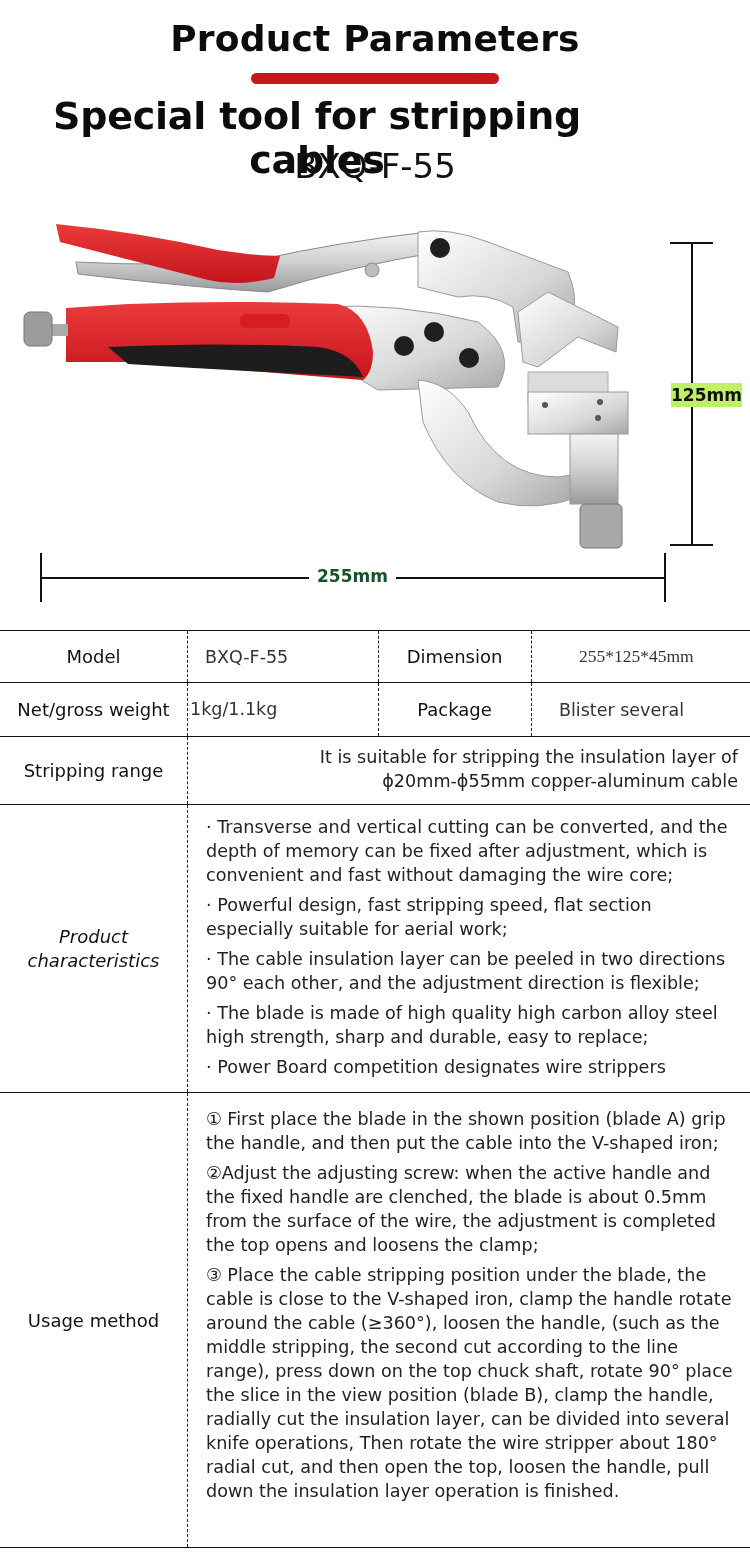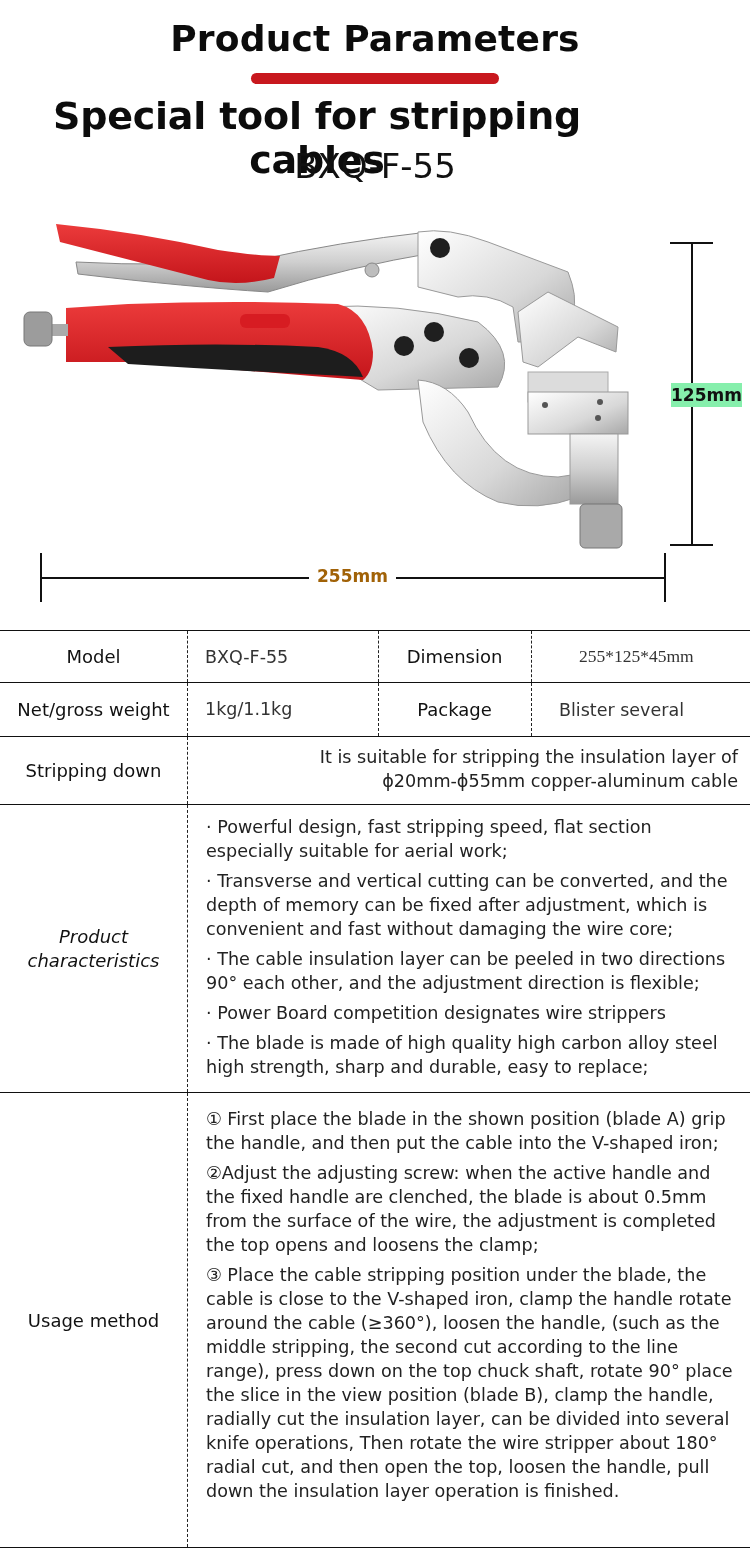--- a/index.html
+++ b/index.html
@@ -13,28 +13,28 @@
   .subtitle { position: absolute; left: 0; width: 634px; text-align: center; top: 94px;
               font-size: 38px; font-weight: bold; color: #0c0c0c; letter-spacing: -0.2px; }
   .model-name { position: absolute; left: 0; width: 750px; text-align: center; top: 146px;
                 font-size: 34px; color: #111; }
 
   .product-image { position: absolute; left: 18px; top: 212px; width: 620px; height: 345px; }
 
   .dim-v-line { position: absolute; left: 691px; top: 243px; width: 1.5px; height: 302px; background: #111; }
   .dim-v-tick-top { position: absolute; left: 670px; top: 242px; width: 43px; height: 1.5px; background: #111; }
   .dim-v-tick-bot { position: absolute; left: 670px; top: 544px; width: 43px; height: 1.5px; background: #111; }
-  .dim-v-label { position: absolute; left: 671px; top: 383px; background: #86efac; padding: 2px 0;
+  .dim-v-label { position: absolute; left: 671px; top: 383px; background: #bef264; padding: 2px 0;
                  font-size: 17px; font-weight: bold; color: #111; }
 
   .dim-h-line { position: absolute; left: 40px; top: 577px; width: 625px; height: 1.5px; background: #111; }
   .dim-h-tick-l { position: absolute; left: 40px; top: 553px; width: 1.5px; height: 49px; background: #111; }
   .dim-h-tick-r { position: absolute; left: 664px; top: 553px; width: 1.5px; height: 49px; background: #111; }
   .dim-h-label { position: absolute; left: 309px; top: 566px; background: #fff; padding: 0 8px;
-                 font-size: 17px; font-weight: bold; color: #a16207; }
+                 font-size: 17px; font-weight: bold; color: #14532d; }
   .row { position: absolute; left: 0; width: 750px; border-top: 1.5px solid #111; }
   .row.last { border-bottom: 1.5px solid #111; }
   .cell { position: absolute; top: 0; bottom: 0; display: flex; align-items: center; }
   .cell.label { justify-content: center; text-align: center; font-size: 18px; color: #111; }
   .cell.value { font-size: 17.5px; color: #333; padding-left: 18px; }
   .vdash { position: absolute; top: 0; bottom: 0; width: 0; border-left: 1.3px dashed #222; }
 
   .para-block { position: absolute; left: 206px; right: 12px; font-size: 17.6px; line-height: 24px; color: #222; }
   .para-block p { margin-bottom: 6px; }
 </style>
@@ -118,48 +118,48 @@
     <div class="cell value" style="left:187px; width:191px;">BXQ-F-55</div>
     <div class="vdash" style="left:378px;"></div>
     <div class="cell label" style="left:378px; width:153px;">Dimension</div>
     <div class="vdash" style="left:531px;"></div>
     <div class="cell value" style="left:549px; width:219px; padding-left:30px;font-family:Liberation Serif, serif;">255*125*45mm</div>
   </div>
 
   <div class="row" style="top:682px; height:54px;">
     <div class="cell label" style="left:0; width:187px;">Net/gross weight</div>
     <div class="vdash" style="left:187px;"></div>
-    <div class="cell value" style="left:187px; width:191px; padding-bottom:2px;">1kg/1.1kg</div>
+    <div class="cell value" style="left:172px; width:191px; padding-bottom:2px;">1kg/1.1kg</div>
     <div class="vdash" style="left:378px;"></div>
     <div class="cell label" style="left:378px; width:153px;">Package</div>
     <div class="vdash" style="left:531px;"></div>
     <div class="cell value" style="left:531px; width:219px; padding-left:28px;">Blister several</div>
   </div>
 
   <div class="row" style="top:736px; height:68px;">
-    <div class="cell label" style="left:0; width:187px;">Stripping down</div>
+    <div class="cell label" style="left:0; width:187px;">Stripping range</div>
     <div class="vdash" style="left:187px;"></div>
     <div class="para-block" style="top:8px;text-align:right;">
       <div>It is suitable for stripping the insulation layer of</div>
       <div>ϕ20mm-ϕ55mm copper-aluminum cable</div>
     </div>
   </div>
 
   <div class="row" style="top:804px; height:288px;">
     <div class="cell label" style="left:0; width:187px; flex-direction:column; justify-content:center; line-height:24px;font-style:italic;">
       <span>Product</span>
       <span>characteristics</span>
     </div>
     <div class="vdash" style="left:187px;"></div>
     <div class="para-block" style="top:10px; right:20px;">
+      <p>· Transverse and vertical cutting can be converted, and the depth of memory can be fixed after adjustment, which is convenient and fast without damaging the wire core;</p>
       <p>· Powerful design, fast stripping speed, flat section especially suitable for aerial work;</p>
-      <p>· Transverse and vertical cutting can be converted, and the depth of memory can be fixed after adjustment, which is convenient and fast without damaging the wire core;</p>
       <p>· The cable insulation layer can be peeled in two directions 90° each other, and the adjustment direction is flexible;</p>
+      <p>· The blade is made of high quality high carbon alloy steel high strength, sharp and durable, easy to replace;</p>
       <p>· Power Board competition designates wire strippers</p>
-      <p>· The blade is made of high quality high carbon alloy steel high strength, sharp and durable, easy to replace;</p>
     </div>
   </div>
 
   <div class="row last" style="top:1092px; height:456px;">
     <div class="cell label" style="left:0; width:187px;text-align:right;">Usage method</div>
     <div class="vdash" style="left:187px;"></div>
     <div class="para-block" style="top:14px;">
       <p>① First place the blade in the shown position (blade A)  grip the handle, and then put the cable into the V-shaped iron;</p>
       <p>②Adjust the adjusting screw: when the active handle and the fixed handle are clenched, the blade is about 0.5mm from the surface of the wire, the adjustment is completed the top opens and loosens the clamp;</p>
       <p>③ Place the cable stripping position under the blade, the cable is close to the V-shaped iron, clamp the handle rotate around the cable (≥360°), loosen the handle, (such as the middle stripping, the second cut according to the line range), press down on the top chuck shaft, rotate 90° place the slice in the view position (blade B), clamp the handle, radially cut the insulation layer, can be divided into several knife operations, Then rotate the wire stripper about 180° radial cut, and then open the top, loosen the handle, pull down the insulation layer operation is finished.</p>

